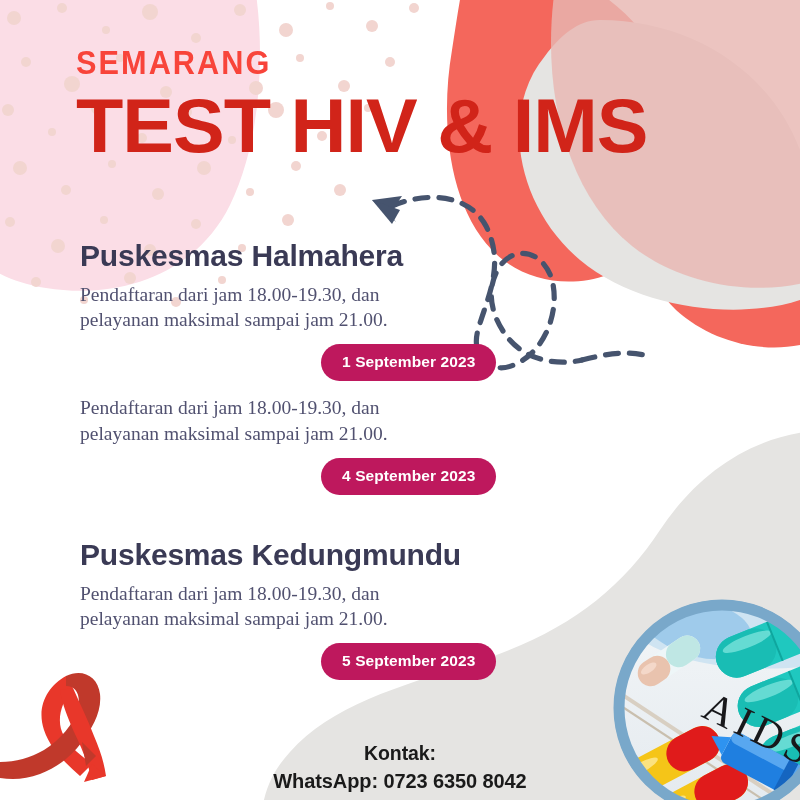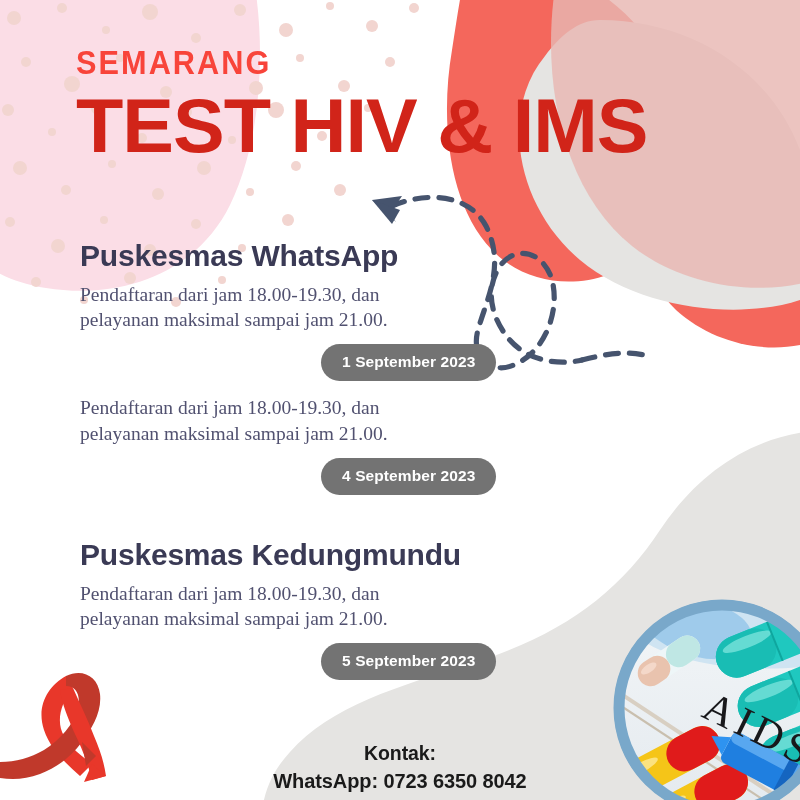--- a/index.html
+++ b/index.html
@@ -87,21 +87,21 @@
   .badge-row {
     display: flex;
     justify-content: flex-start;
     margin-top: 11px;
   }
   .badge-row.b1 { padding-left: 241px; }
   .badge-row.b2 { padding-left: 241px; }
   .badge-row.b3 { padding-left: 241px; }
   .date-badge {
     display: inline-block;
-    background: #737373;
+    background: #be185d;
     color: #ffffff;
     font-family: "Liberation Sans", sans-serif;
     font-weight: bold;
     font-size: 15.5px;
     letter-spacing: 0.1px;
     padding: 9px 21px 10px 21px;
     border-radius: 999px;
     white-space: nowrap;
   }
 
@@ -343,21 +343,21 @@
       <circle cx="722" cy="708" r="103" fill="none" stroke="#79a8ca" stroke-width="11"></circle>
     </g>
   </svg>
 
   <div class="header">
     <div class="kicker">SEMARANG</div>
     <div class="main-title">TEST HIV &amp; IMS</div>
   </div>
 
   <div class="block block-1">
-    <div class="loc-name">Puskesmas WhatsApp</div>
+    <div class="loc-name">Puskesmas Halmahera</div>
     <div class="loc-desc">Pendaftaran dari jam 18.00-19.30, dan pelayanan maksimal sampai jam 21.00.</div>
     <div class="badge-row b1">
       <span class="date-badge">1 September 2023</span>
     </div>
   </div>
 
   <div class="block block-2">
     <div class="loc-desc">Pendaftaran dari jam 18.00-19.30, dan pelayanan maksimal sampai jam 21.00.</div>
     <div class="badge-row b2">
       <span class="date-badge">4 September 2023</span>

